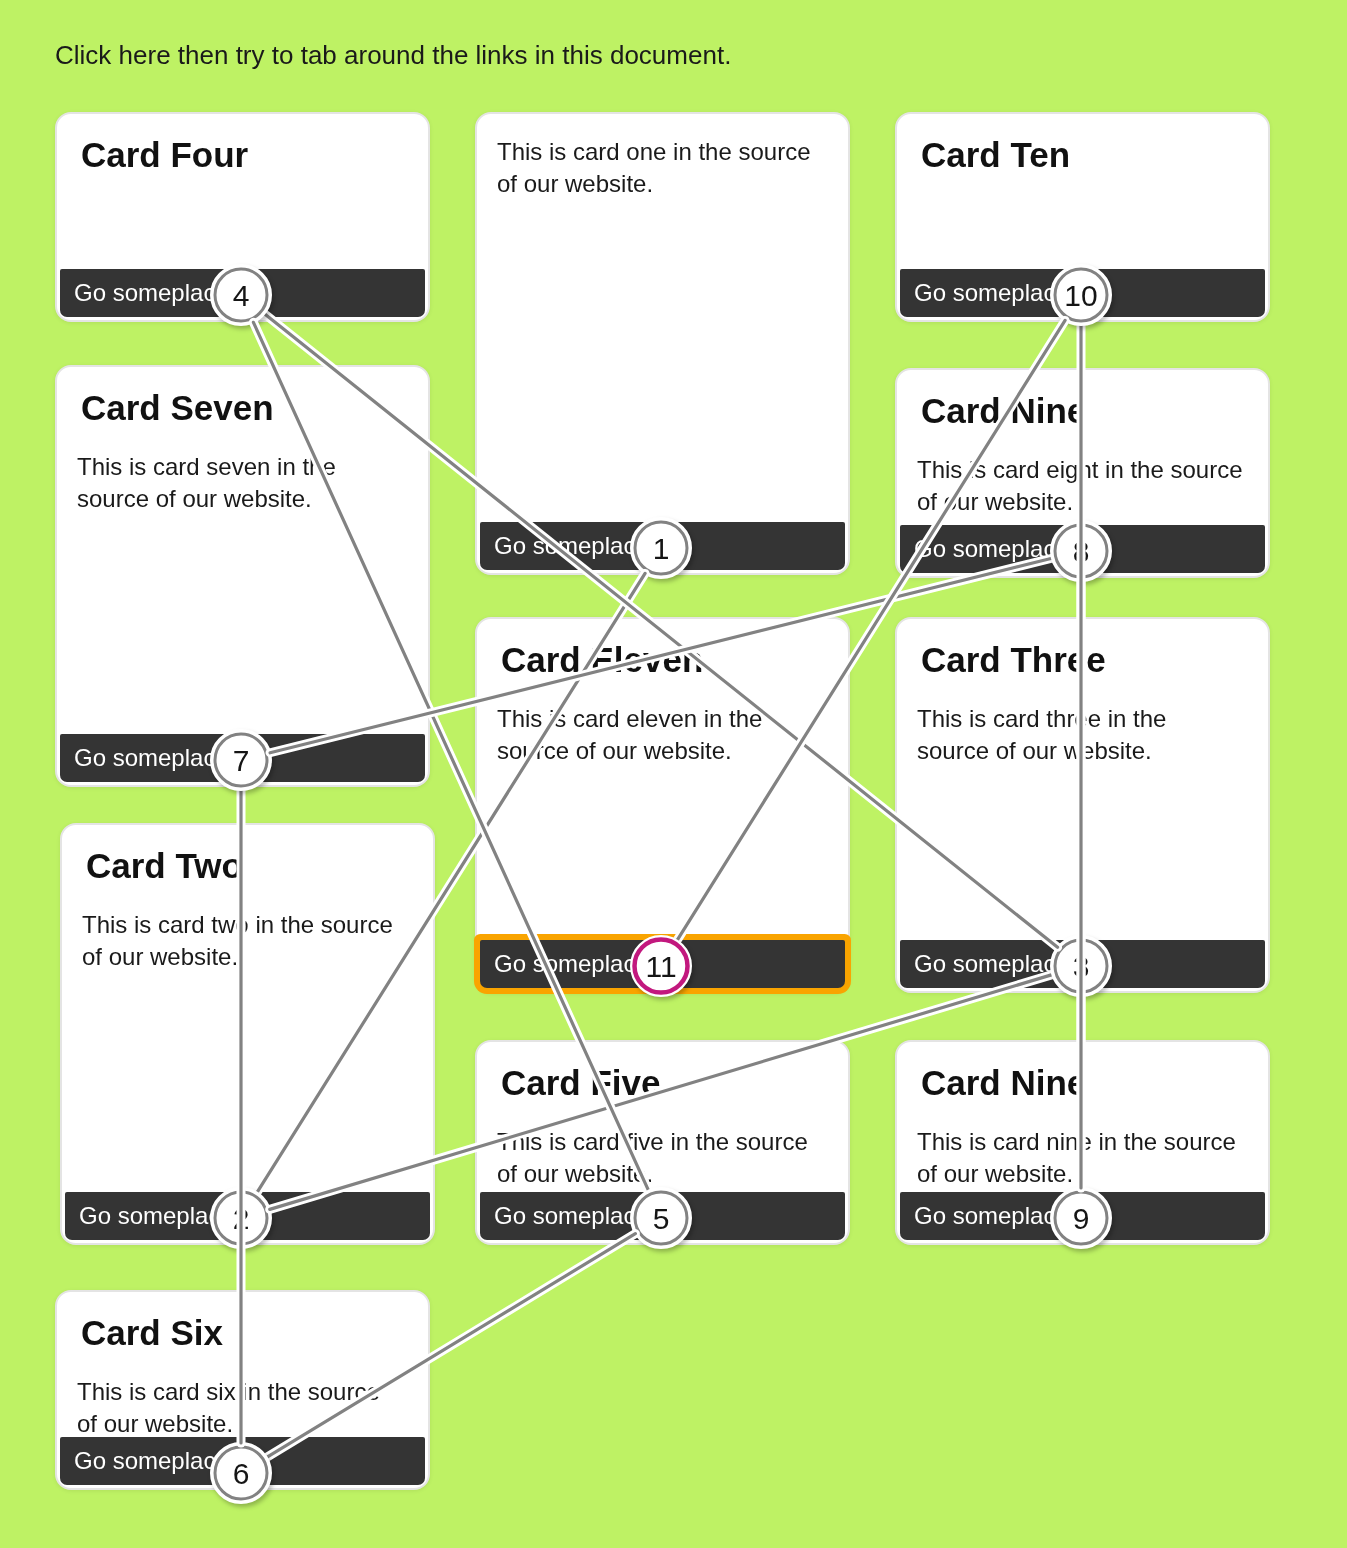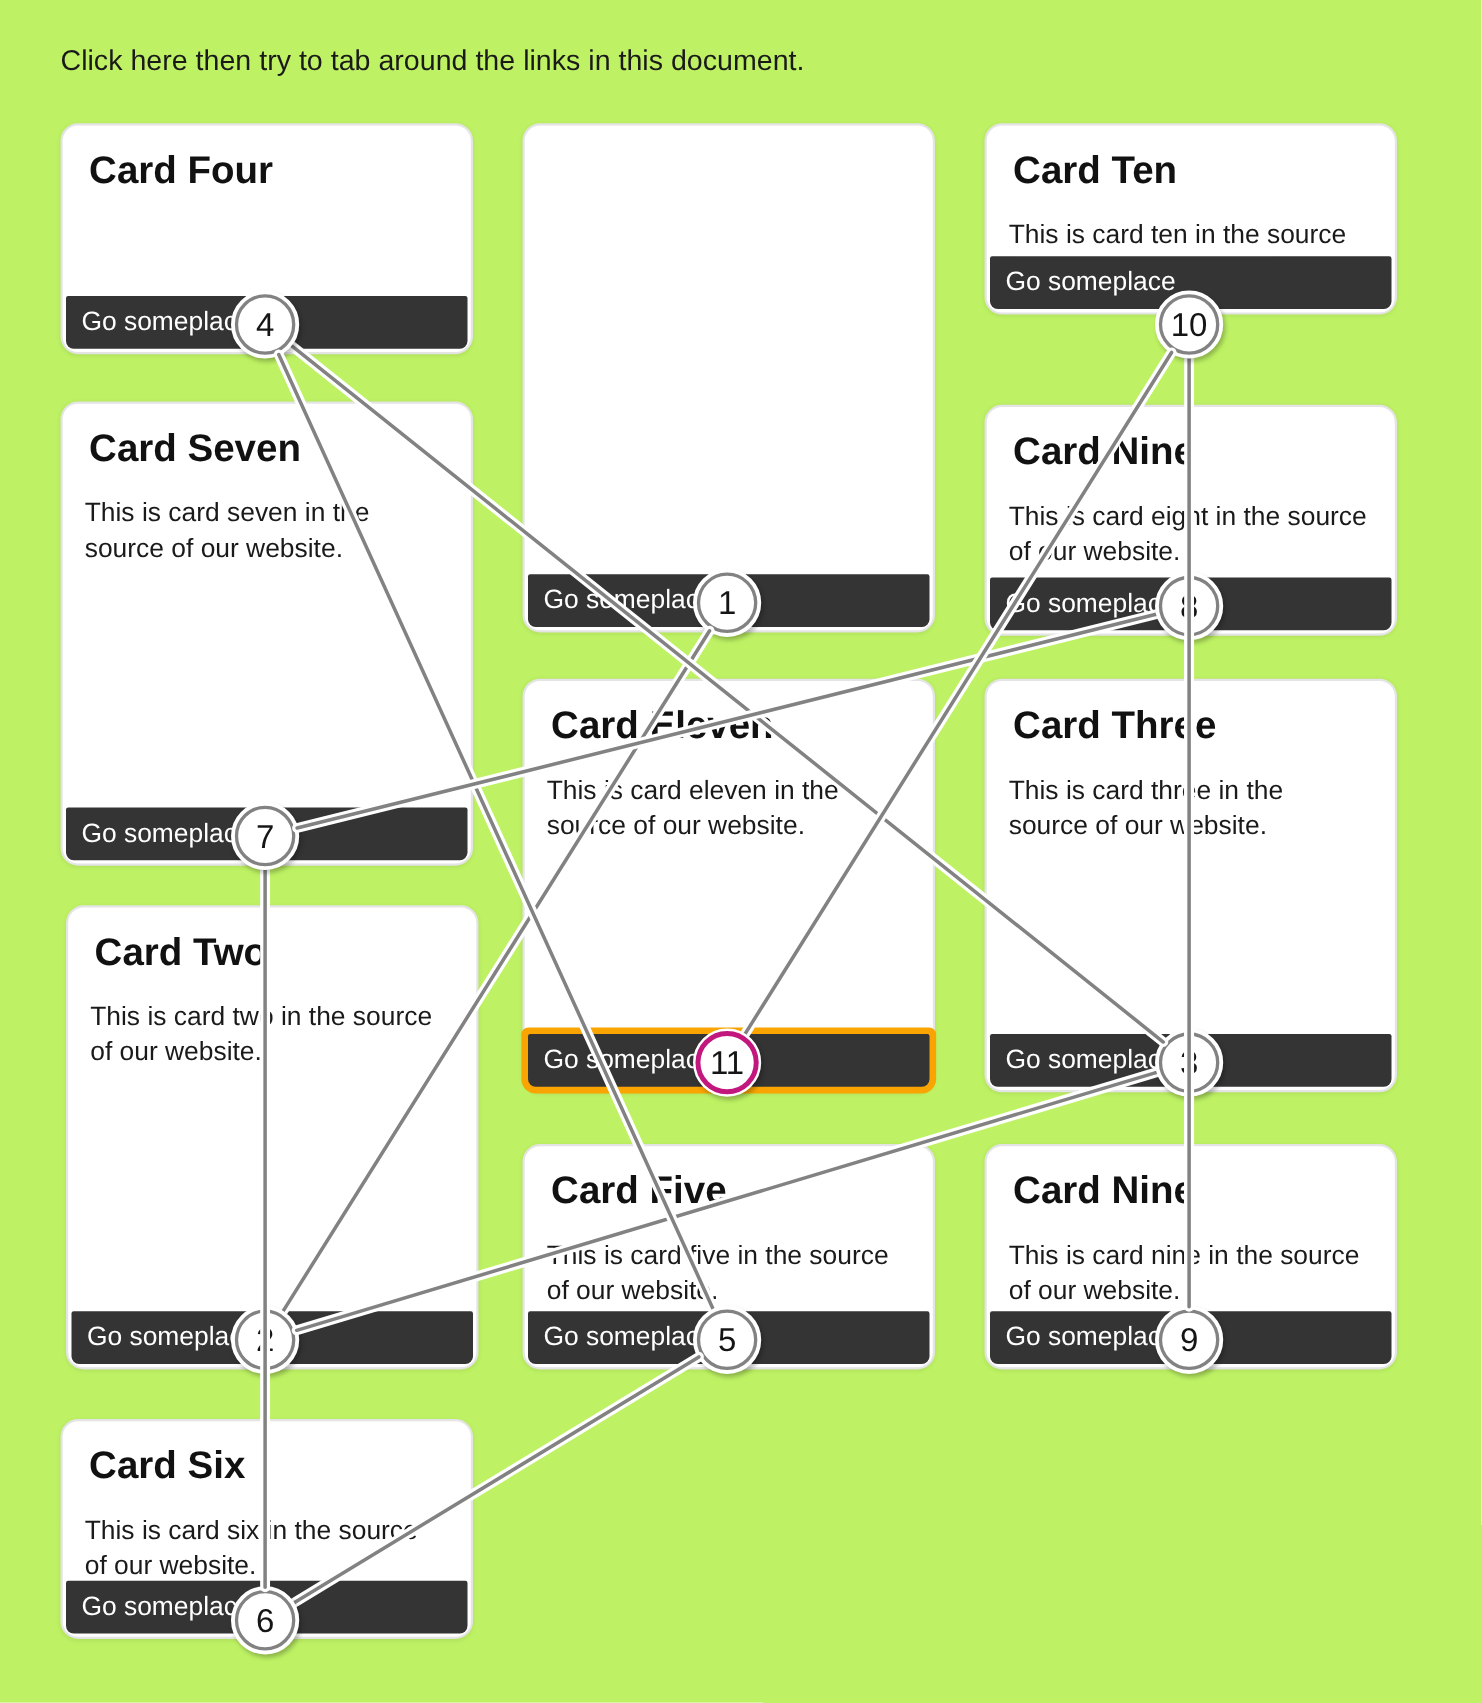--- a/index.html
+++ b/index.html
@@ -70,20 +70,21 @@
   }
   .badge-halo { filter: drop-shadow(2px 3px 2px rgba(0,0,0,0.25)); }
 </style>
 </head>
 <body>
 
 <div id="canvas">
   <p class="instruction">Click here then try to tab around the links in this document.</p>
   <div id="cards">
       <div class="card" style="left: 475px; top: 112px; height: 463px;">
+    <p class="card-text">This is card one in the source of our website.</p>
     <a class="card-btn" href="#">Go someplace</a>
   </div>
       <div class="card" style="left: 60px; top: 823px; height: 422px;">
     <h2 class="card-title">Card Two</h2>
     <p class="card-text">This is card two in the source of our website.</p>
     <a class="card-btn" href="#">Go someplace</a>
   </div>
       <div class="card" style="left: 895px; top: 617px; height: 376px;">
     <h2 class="card-title">Card Three</h2>
     <p class="card-text">This is card three in the source of our website.</p>
@@ -111,23 +112,22 @@
       <div class="card" style="left: 895px; top: 368px; height: 210px;">
     <h2 class="card-title">Card Nine</h2>
     <p class="card-text">This is card eight in the source of our website.</p>
     <a class="card-btn" href="#">Go someplace</a>
   </div>
       <div class="card" style="left: 895px; top: 1040px; height: 205px;">
     <h2 class="card-title">Card Nine</h2>
     <p class="card-text">This is card nine in the source of our website.</p>
     <a class="card-btn" href="#">Go someplace</a>
   </div>
-      <div class="card" style="left: 895px; top: 112px; height: 174px;">
+      <div class="card" style="left: 895px; top: 112px; height: 210px;">
     <h2 class="card-title">Card Ten</h2>
-    <p class="card-text">This is card ten in the source of our website.</p>
     <a class="card-btn" href="#">Go someplace</a>
   </div>
       <div class="card" style="left: 475px; top: 617px; height: 376px;">
     <h2 class="card-title">Card Eleven</h2>
     <p class="card-text">This is card eleven in the source of our website.</p>
     <a class="card-btn focused" href="#">Go someplace</a>
   </div>
     </div>
   <svg id="overlay" width="1347" height="1548">
       <g>

